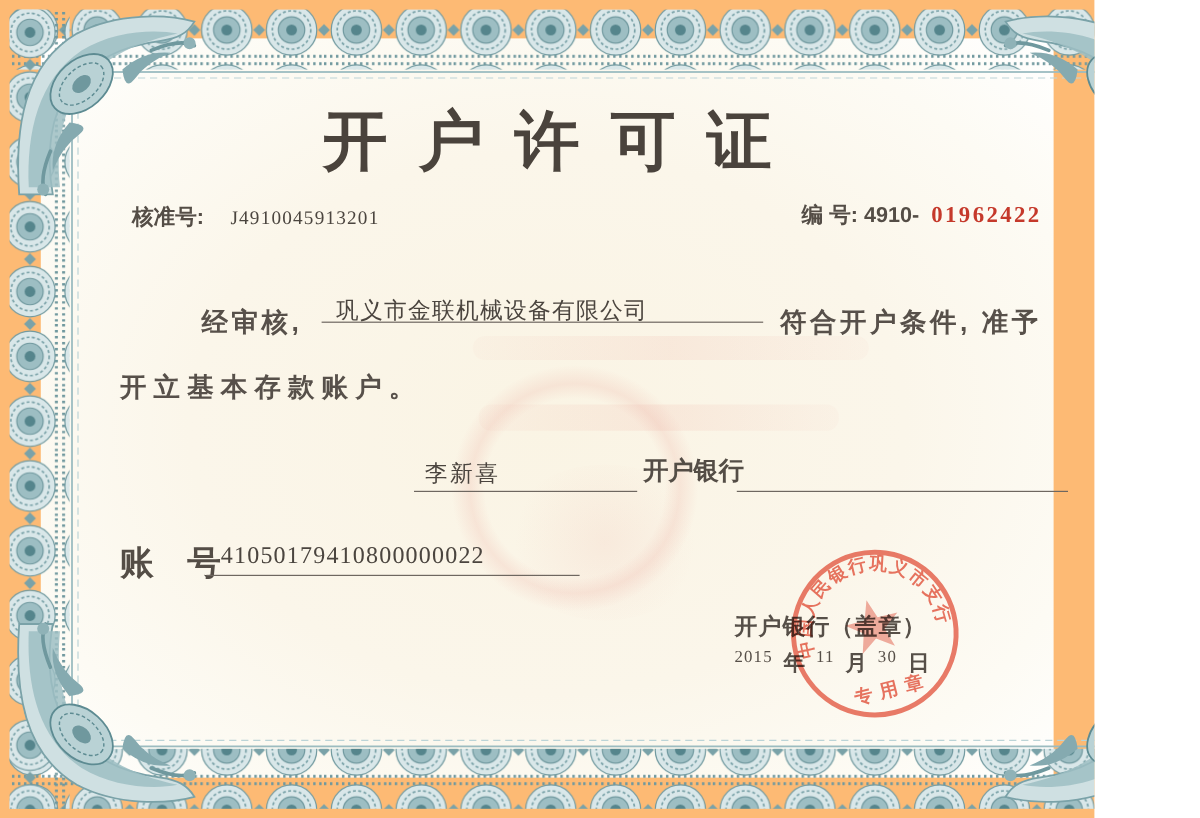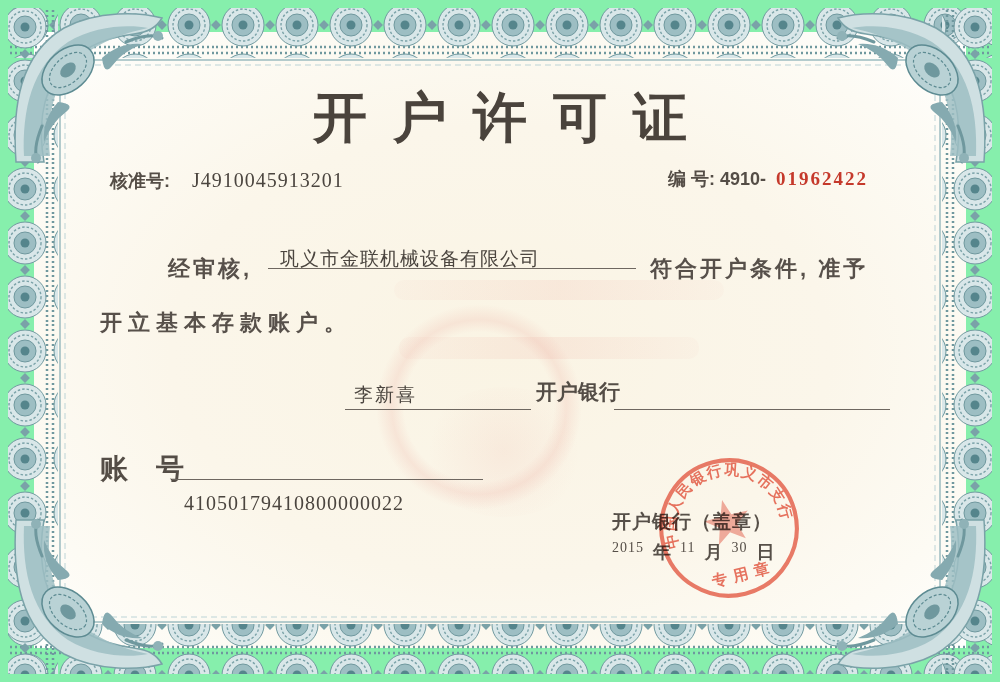--- a/index.html
+++ b/index.html
@@ -1,19 +1,19 @@
 <!DOCTYPE html>
 <html><head>
 <meta charset="utf-8">
 <style>
   * { box-sizing: border-box; }
   html,body { margin:0; padding:0; background:#ffffff; }
   .cert {
-    position:relative; width:1000px; height:682px;
-    background:#86efac; overflow:hidden;
+    position:relative; width:912px; height:682px;
+    background:#fdba74; overflow:hidden;
     font-family:"Liberation Sans", sans-serif;
   }
   
   .paper {
     position:absolute; left:34px; top:32px; right:34px; bottom:34px;
     background: radial-gradient(ellipse at 50% 52%, #faf4e4 0%, #fbf6ea 50%, #fdfbf4 78%, #ffffff 100%);
   }
   .wm { position:absolute; pointer-events:none; }
   .wm-ring {
     left:330px; top:270px; width:230px; height:210px; border-radius:50%;
@@ -35,37 +35,37 @@
 
   .title {
     left:0; right:0; top:82px; text-align:center;
     font-family:"Liberation Serif", serif; font-weight:bold;
     font-size:54px; letter-spacing:26px; padding-left:26px; color:#4a433c;
   }
   .lbl  { font-weight:bold; color:#544d46; }
   .val  { font-family:"Liberation Serif", serif; color:#4b453f; }
 
   .approval-row { left:110px; top:169px; font-size:18px; }
-  .approval-row .val { font-size:20px; margin-left:22px; letter-spacing:1px; }
+  .approval-row .val { font-size:16px; margin-left:22px; letter-spacing:1px; }
 
   .serial-row { left:668px; top:167px; font-size:18px; }
   .serial-row .val { font-size:19px; margin-left:10px; letter-spacing:2px; font-weight:bold; color:#c5392b; }
 
   .big { font-size:22px; font-weight:bold; color:#57504a; letter-spacing:3px;margin-top:20px; }
   .reviewed-prefix { left:168px; top:234px; }
   .company { left:280px; top:246px; font-size:19px; letter-spacing:1px; }
   .reviewed-suffix { left:650px; top:234px; }
   .second-line { left:100px; top:288px; letter-spacing:6px; }
 
   .rep-label  { left:100px; top:378px; font-size:21px; font-weight:bold; }
   .rep-name   { left:354px; top:382px; font-size:19px; letter-spacing:2px; }
   .bank-label { left:536px; top:378px; font-size:21px; font-weight:bold; }
   .bank-name  { left:622px; top:381px; font-size:20px; letter-spacing:3px; }
   .acct-label { left:100px; top:450px; font-size:28px; font-weight:bold; }
-  .acct-value { left:184px; top:452px; font-size:20px; letter-spacing:1px;margin-top:40px; }
+  .acct-value { left:184px; top:452px; font-size:20px; letter-spacing:1px; }
 
   .rule { position:absolute; height:1px; background:#6e6760; }
   .rule-company { left:268px; top:268px; width:368px; }
   .rule-rep     { left:345px; top:409px; width:186px; }
   .rule-bank    { left:614px; top:409px; width:276px; }
   .rule-acct    { left:172px; top:479px; width:311px; }
 
   .issuer-label { left:612px; top:509px; font-size:19px; font-weight:bold; letter-spacing:1px; }
   .date-row { left:612px; top:540px; font-size:18px; color:#564f48; }
   .date-row .num { font-family:"Liberation Serif", serif; font-size:14px; position:relative; top:-6px; letter-spacing:1px; }

